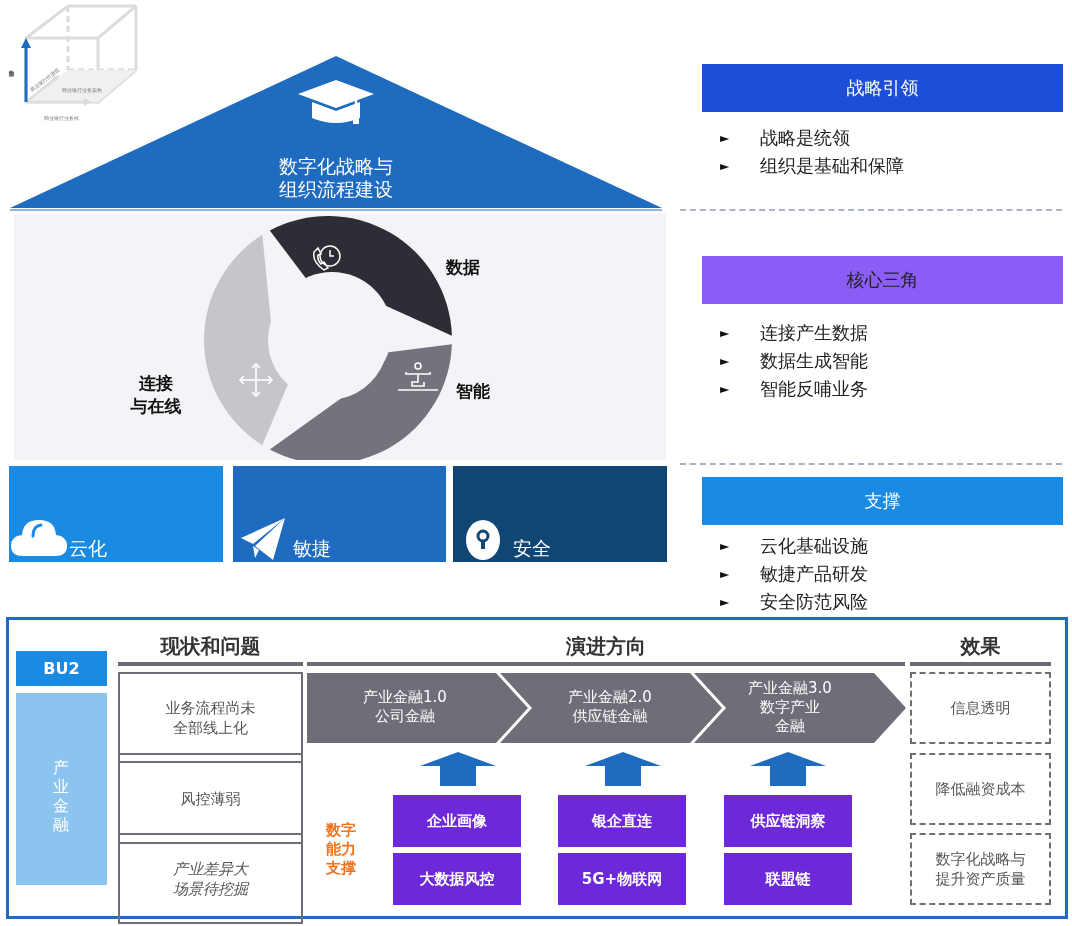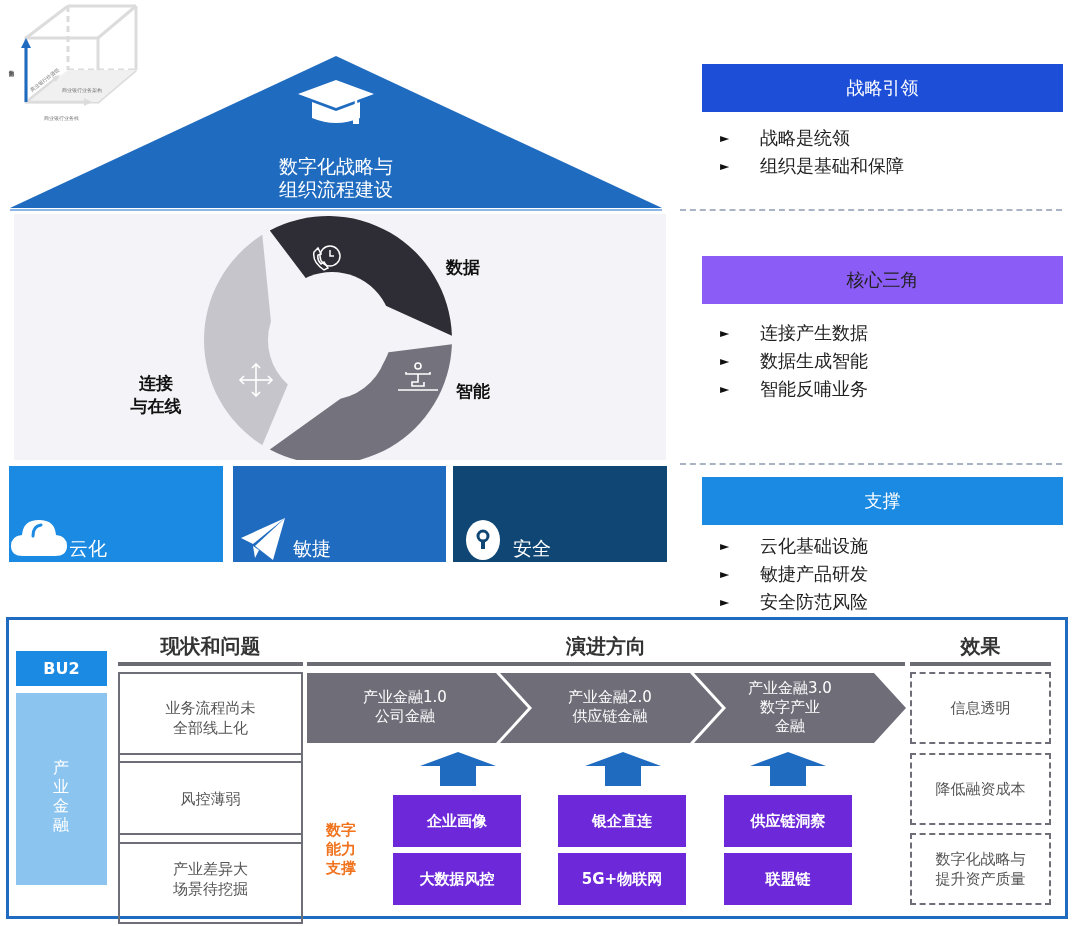--- a/index.html
+++ b/index.html
@@ -205,21 +205,21 @@
     <div>
       <div>业务流程尚未</div>
       <div>全部线上化</div>
     </div>
   </div>
 <div class="abs prob-box" style="top:753px;">
     <div>
       <div>风控薄弱</div>
     </div>
   </div>
-<div class="abs prob-box" style="top:833px;">
+<div class="abs prob-box" style="top:833px;font-style:italic;">
     <div>
       <div>产业差异大</div>
       <div>场景待挖掘</div>
     </div>
   </div>
 
 <svg class="abs" style="left:300px; top:670px; width:610px; height:76px;" viewBox="0 0 610 76">
   <polygon points="7,3 196,3 228,38 196,73 7,73" fill="#6e6d78"></polygon>
   <polygon points="200,3 390,3 422,38 390,73 200,73 232,38" fill="#6e6d78"></polygon>
   <polygon points="394,3 574,3 606,38 574,73 394,73 426,38" fill="#6e6d78"></polygon>

